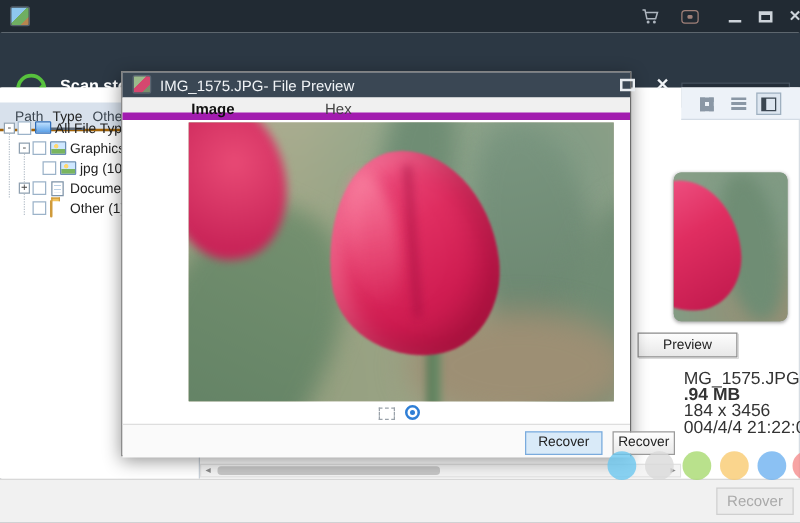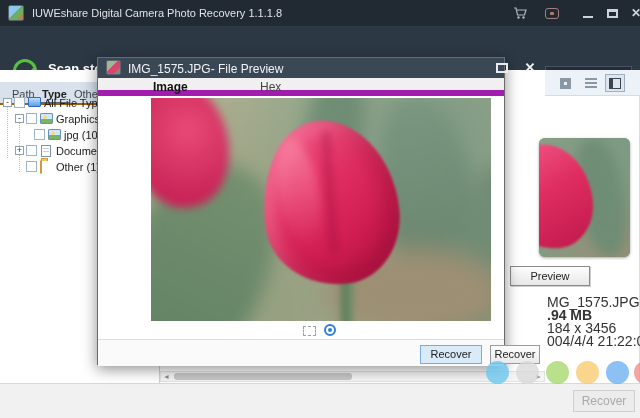--- a/index.html
+++ b/index.html
@@ -32,21 +32,21 @@
     border:1px solid #46525f; display:flex; align-items:center; }
   .search-box input { flex:1; min-width:0; background:transparent; border:0; outline:0; color:#aeb7c0;
     font-family:"Liberation Sans",sans-serif; font-size:11px; padding:0 4px; }
   .search-box input::placeholder { color:#707c88; }
   .search-icon { width:16px; height:14px; flex:0 0 16px; }
 
   
   .left-panel { position:absolute; left:0; top:70px; width:160px; height:313px; background:#fff; border-right:1px solid #c9d1d9; }
   .tabbar { position:absolute; left:0; top:12px; width:160px; height:23px; background:#d8e1ec; border-bottom:2px solid #a16207; }
   .tab { position:absolute; top:0; height:23px; line-height:25px; color:#3c4650; padding:0 2px; }
-  .tab.active { font-weight:bold; color:#222;text-align:center; }
+  .tab.active { font-weight:normal; color:#222;text-align:center; }
   .tab.active::after { content:""; position:absolute; left:0; right:0; bottom:1px; height:2px; background:#5d6977; }
   .tab-path { left:10px; } .tab-type { left:40px; } .tab-time { left:72px; }
   .tree { position:absolute; left:0; top:23px; width:160px; bottom:0; }
   .trow { position:absolute; left:0; width:160px; height:16px; }
   .expander { position:absolute; top:3px; width:9px; height:9px; background:#fff; border:1px solid #8fa0b0;
     font-size:9px; line-height:7px; text-align:center; color:#444; }
   .cbox { position:absolute; top:2px; width:11px; height:11px; background:#fff; border:1px solid #9cb3c9; }
   .ticon { position:absolute; top:2px; }
   .icon-monitor { width:13px; height:10px; background:linear-gradient(180deg,#bfe0ff,#5aa0e8); border:1px solid #2f6db8; border-radius:1px; }
   .icon-picture { width:13px; height:11px; border:1px solid #6b90b4; border-radius:1px;
@@ -152,21 +152,20 @@
     text-shadow:0 0 2px #fff,1px 1px 0 #fff,-1px -1px 0 #fff; }
   .wm-dot { position:absolute; top:361px; width:23px; height:23px; border-radius:50%; z-index:20; opacity:.78; }
 </style>
 </head>
 <body>
 
 <div id="app">
 
   <div class="titlebar">
     <div class="app-icon"></div>
-    <div class="app-title">IUWEshare Digital Camera Photo Recovery 1.1.1.8</div>
     <div class="tb-btn cart-btn">
       <svg width="15" height="14" viewBox="0 0 15 14">
           <path d="M1 2h2l1.5 7h7l1.5-5H4" fill="none" stroke="#aeb6bf" stroke-width="1.2"></path>
           <circle cx="5.5" cy="11.5" r="1.2" fill="#aeb6bf"></circle>
           <circle cx="10.5" cy="11.5" r="1.2" fill="#aeb6bf"></circle>
         </svg>
     </div>
     <div class="tb-btn help-btn">
         <span class="glyph-help"></span>
       </div>

